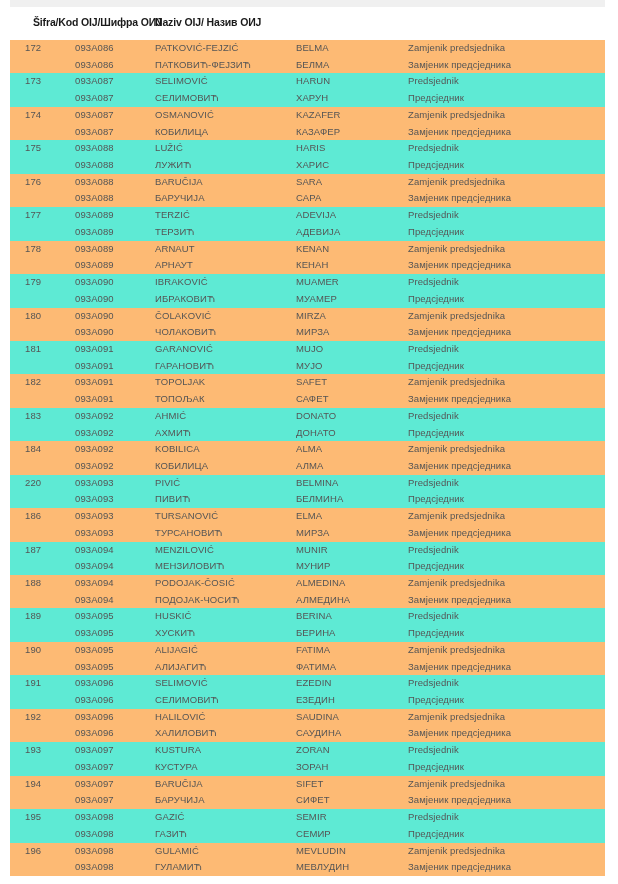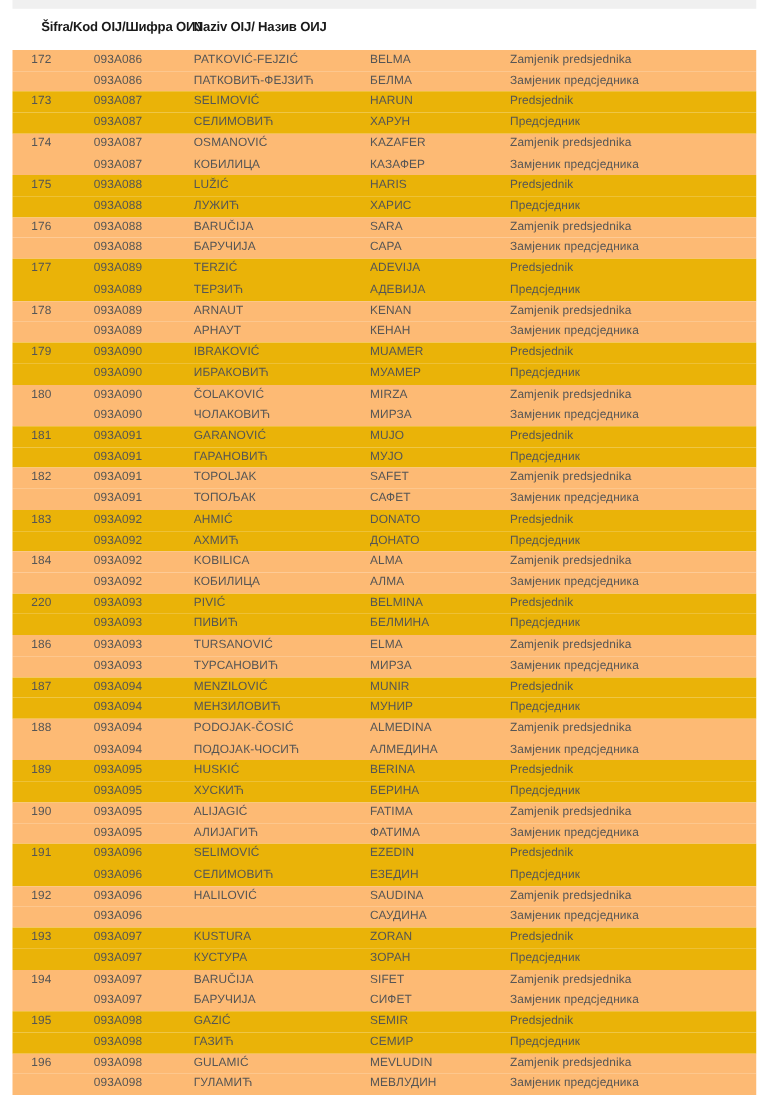--- a/index.html
+++ b/index.html
@@ -39,21 +39,21 @@
   .hdr .h2 { position: absolute; left: 155px; top: 0; }
   .tbl {
     position: absolute;
     left: 10px;
     top: 40px;
     width: 595px;
   }
   .line {
     position: relative;
     height: 16.72px;
-    background: #eab308;
+    background: #5eead4;
   }
   .line.shaded { background: #fdba74; }
   .cell {
     position: absolute;
     top: 0;
     height: 16.72px;
     line-height: 16.72px;
     font-size: 9.5px;
     color: #555555;
     white-space: nowrap;
@@ -358,20 +358,21 @@
       <div class="line shaded">
         <span class="cell c-num">192</span>
         <span class="cell c-code">093A096</span>
         <span class="cell c-surname">HALILOVIĆ</span>
         <span class="cell c-name">SAUDINA</span>
         <span class="cell c-title">Zamjenik predsjednika</span>
       </div>
       <div class="line shaded">
         <span class="cell c-num"></span>
         <span class="cell c-code">093A096</span>
+        <span class="cell c-surname">ХАЛИЛОВИЋ</span>
         <span class="cell c-name">САУДИНА</span>
         <span class="cell c-title">Замјеник предсједника</span>
       </div>
       <div class="line">
         <span class="cell c-num">193</span>
         <span class="cell c-code">093A097</span>
         <span class="cell c-surname">KUSTURA</span>
         <span class="cell c-name">ZORAN</span>
         <span class="cell c-title">Predsjednik</span>
       </div>

